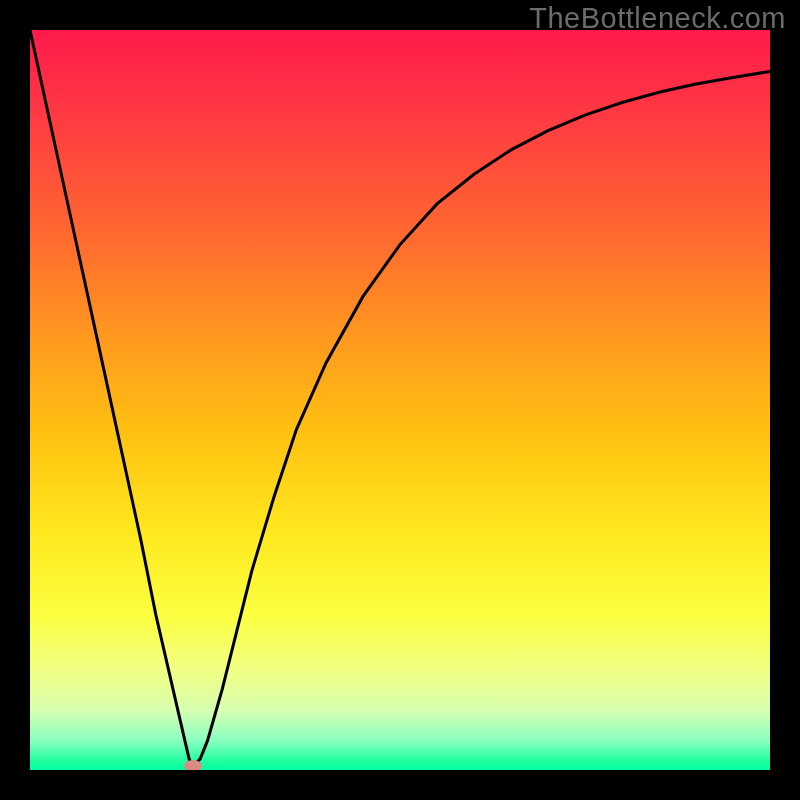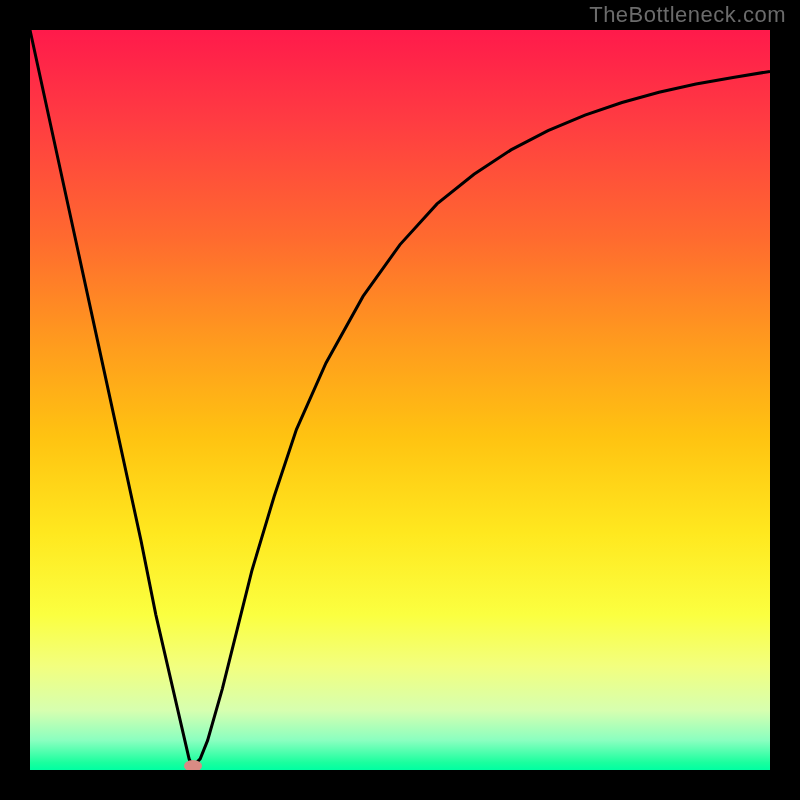--- a/index.html
+++ b/index.html
@@ -14,21 +14,21 @@
     position: relative;
     width: 800px;
     height: 800px;
     background: #000;
   }
   .watermark {
     position: absolute;
     top: 2px;
     right: 14px;
     color: #6b6b6b;
-    font-size: 22px;
+    font-size: 29px;
     letter-spacing: 0.5px;
     z-index: 10;
     user-select: none;
   }
   .chart-area {
     position: absolute;
     left: 30px;
     top: 30px;
     width: 740px;
     height: 740px;

